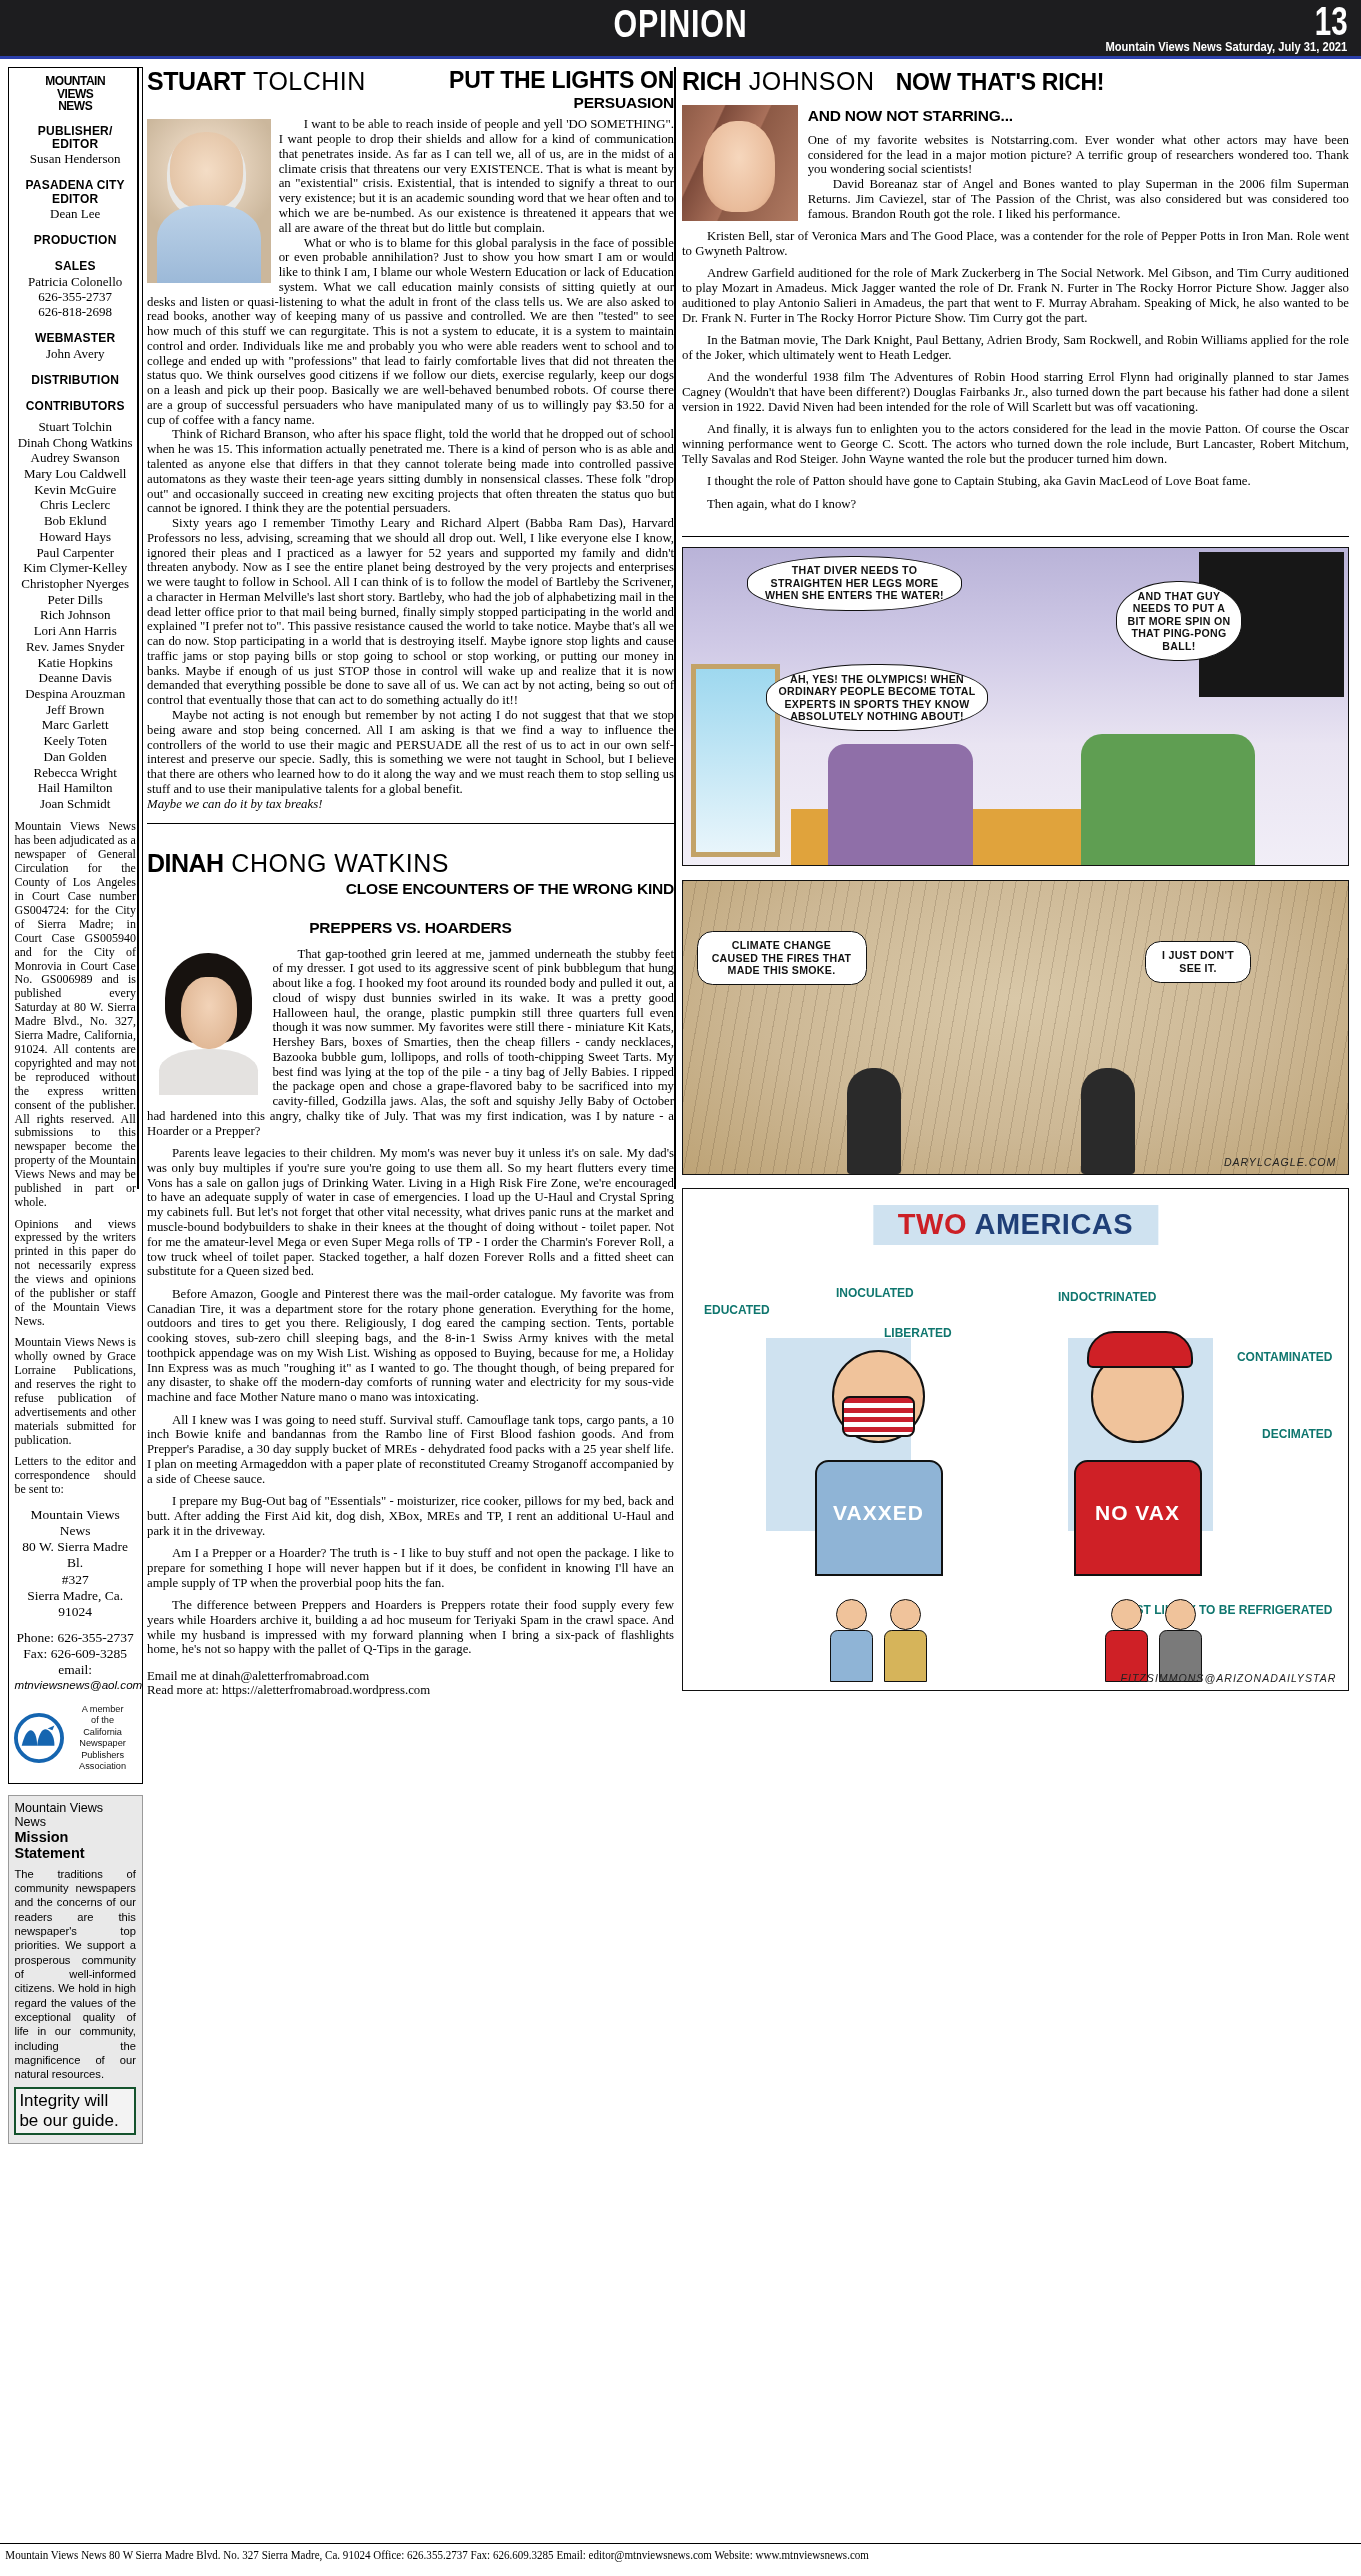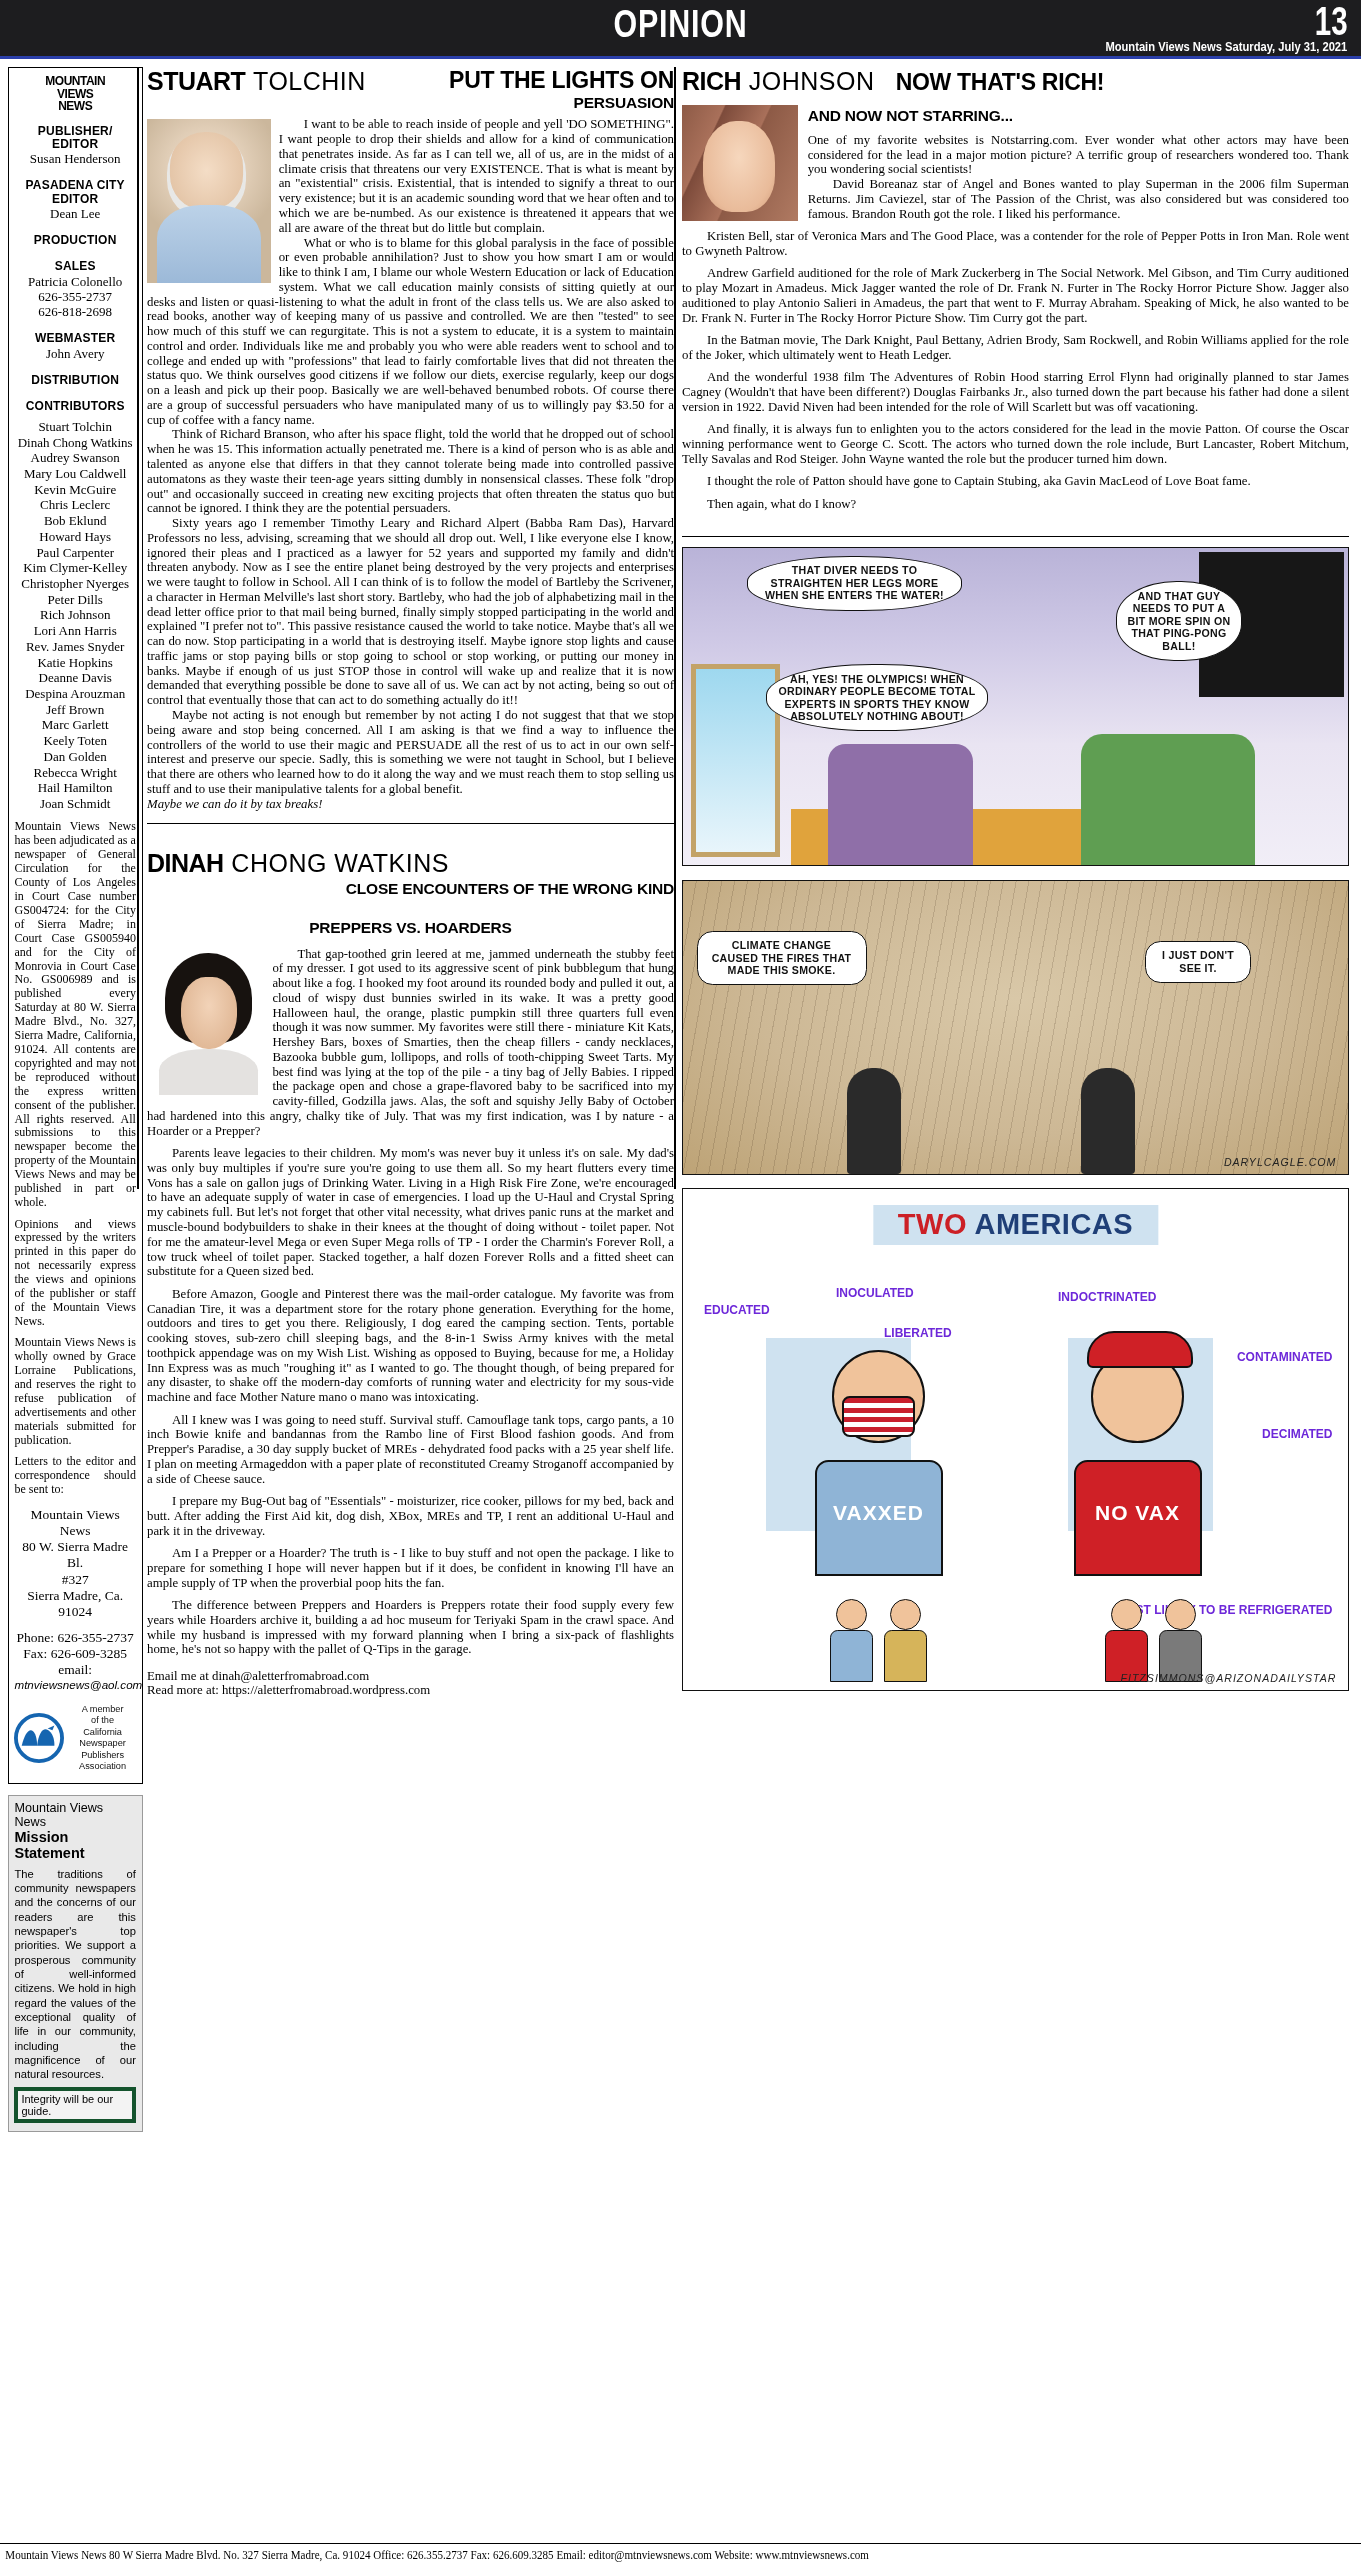--- a/index.html
+++ b/index.html
@@ -87,22 +87,22 @@
     margin-top:11.6px; border:1.9px solid #9a9a9a; background:#e9e9e9;
     padding:4.8px 5.8px 7.7px 5.8px;
   }
   .mission .mtitle1{ font-family:"Liberation Sans", sans-serif; font-size:12.6px; }
   .mission .mtitle2{ font-family:"Liberation Sans", sans-serif; font-weight:bold; font-size:14.5px; margin-bottom:5.8px; }
   .mission .mbody{
     font-family:"Liberation Sans", sans-serif; font-size:11.2px;
     line-height:1.28; text-align:justify;
   }
   .mission .mfoot{
-    margin-top:5.8px; border:4px solid #14532d; background:#f3f3f3;
-    padding:1.9px 2.9px; font-family:"Liberation Sans", sans-serif; font-size:11px;
+    margin-top:5.8px; border:2px solid #14532d; background:#f3f3f3;
+    padding:1.9px 2.9px; font-family:"Liberation Sans", sans-serif; font-size:17px;
   }
 
   
   .vrule{ position:absolute; top:0; width:1.9px; background:#000; }
   .byhead{ display:flex; align-items:baseline; gap:7.7px; }
   .by1{ font-family:"Liberation Sans", sans-serif; font-weight:bold; font-size:25px; letter-spacing:-0.5px; }
   .by2{ font-family:"Liberation Sans", sans-serif; font-weight:300; font-size:25px; letter-spacing:0.5px; }
   .colhead{
     font-family:"Liberation Sans", sans-serif; font-weight:bold;
     font-size:23px; letter-spacing:-0.3px;
@@ -200,21 +200,21 @@
   .ta-title{
     position:absolute; left:50%; transform:translateX(-50%); top:15.5px;
     background:#cfe2f0; padding:3.9px 25px;
     font-family:"Liberation Sans", sans-serif; font-weight:bold;
     font-size:29px; letter-spacing:0.5px; white-space:nowrap;
   }
   .ta-title .red{ color:#cc2026; }
   .ta-title .blue{ color:#1f3f77; }
   .tag{
     position:absolute; font-family:"Liberation Sans", sans-serif;
-    font-weight:bold; font-size:12px; color:#6d28d9; white-space:nowrap;
+    font-weight:bold; font-size:12px; color:#0f766e; white-space:nowrap;
   }
   .figL{ position:absolute; left:116px; top:126px; width:164px; height:319px; }
   .figR{ position:absolute; right:126px; top:126px; width:164px; height:319px; }
   .panel-bg{ position:absolute; top:23px; width:145px; height:193px; background:#cfe2f0; }
   .head-c{ position:absolute; left:33px; top:35px; width:93px; height:93px; border-radius:50%;
            background:#f0c39b; border:2.9px solid #111; }
   .mask-us{ position:absolute; left:43px; top:81px; width:73px; height:41px; border:2.9px solid #111;
             background:repeating-linear-gradient(180deg,#c8202e 0 4.8px,#fff 4.8px 9.7px); border-radius:7.7px; }
   .cap-red{ position:absolute; left:29px; top:15.5px; width:106px; height:37px; background:#cf2026;
             border:2.9px solid #111; border-radius:27px 27px 5.8px 5.8px; }

